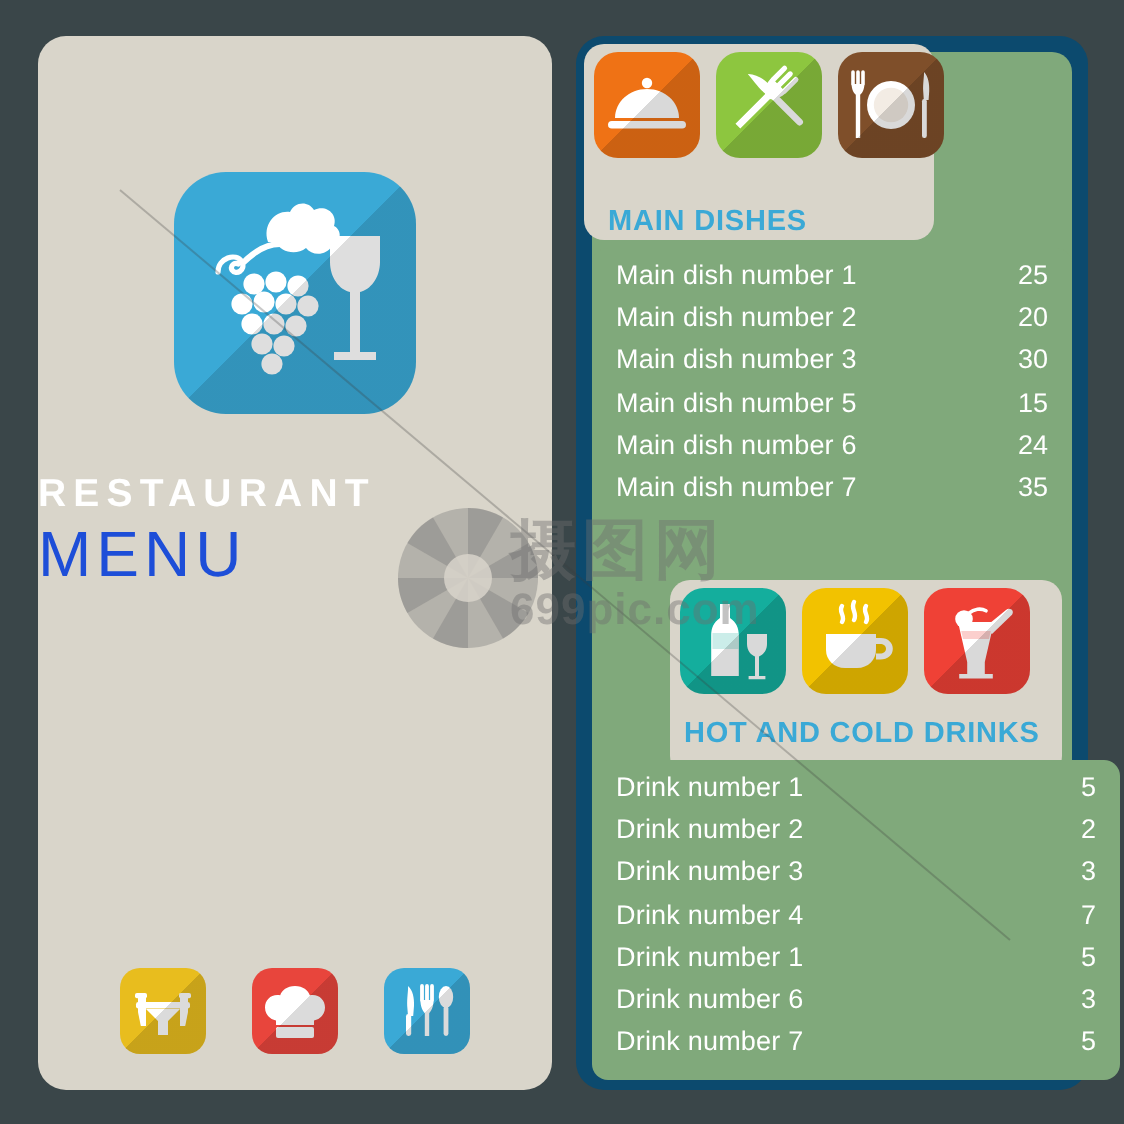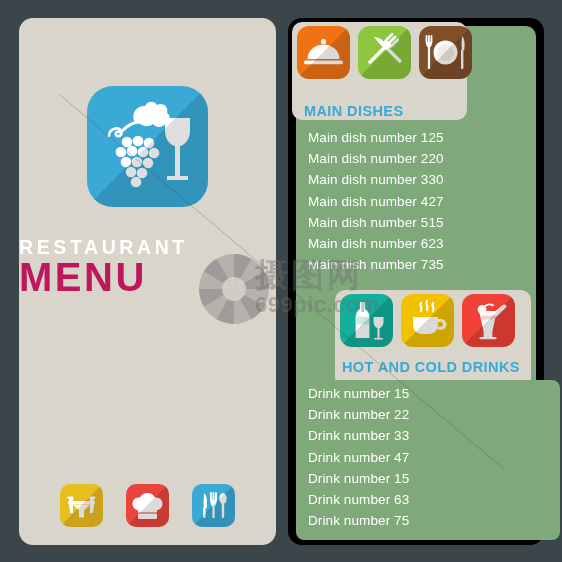--- a/index.html
+++ b/index.html
@@ -57,24 +57,24 @@
     text-align: left;
   }
   .title-restaurant {
     color: #ffffff;
     font-size: 19.5px;
     letter-spacing: 3.6px;
     font-weight: bold;
     line-height: 22px;
   }
   .title-menu {
-    color: #be185d;
-    font-size: 40px;
+    color: #1d4ed8;
+    font-size: 32px;
     letter-spacing: 2.5px;
-    font-weight: bold;
+    font-weight: normal;
     line-height: 42px;
     margin-top: -2px;
   }
 
   .bottom-icons {
     position: absolute;
     left: 0;
     top: 466px;
     width: 257px;
     display: flex;
@@ -96,21 +96,21 @@
   }
   .mini-icon svg { position: absolute; left: 0; top: 0; }
 
   
   .right-panel {
     position: absolute;
     left: 288px;
     top: 18px;
     width: 256px;
     height: 527px;
-    background: #000000;
+    background: #0c4a6e;
     border-radius: 14px;
   }
   .green-bg {
     position: absolute;
     left: 8px;
     top: 8px;
     width: 240px;
     height: 511px;
     background: #80a97b;
     border-radius: 10px;
@@ -174,21 +174,21 @@
     position: absolute;
     background: #80a97b;
     border-radius: 8px;
     padding: 6px 0;
   }
   .list-main { left: 8px; top: 106px; width: 240px; }
   .list-drinks { left: 8px; top: 362px; width: 264px; }
 
   .row {
     display: flex;
-    justify-content: flex-start;
+    justify-content: space-between;
     align-items: baseline;
     padding: 0 12px;
     height: 21.2px;
   }
   .row .label {
     color: #ffffff;
     font-size: 13.5px;
     letter-spacing: 0.1px;
   }
   .row .price {
@@ -370,30 +370,26 @@
       </div>
       <div class="row">
         <span class="label">Main dish number 2</span>
         <span class="price">20</span>
       </div>
       <div class="row">
         <span class="label">Main dish number 3</span>
         <span class="price">30</span>
       </div>
       <div class="row">
-        <span class="label">Main dish number 4</span>
-        <span class="price">27</span>
-      </div>
-      <div class="row">
         <span class="label">Main dish number 5</span>
         <span class="price">15</span>
       </div>
       <div class="row">
         <span class="label">Main dish number 6</span>
-        <span class="price">23</span>
+        <span class="price">24</span>
       </div>
       <div class="row">
         <span class="label">Main dish number 7</span>
         <span class="price">35</span>
       </div>
     </div>
 
     <div class="icon-plate plate-drinks"></div>
 
     <div class="icon-row drink-icons">

